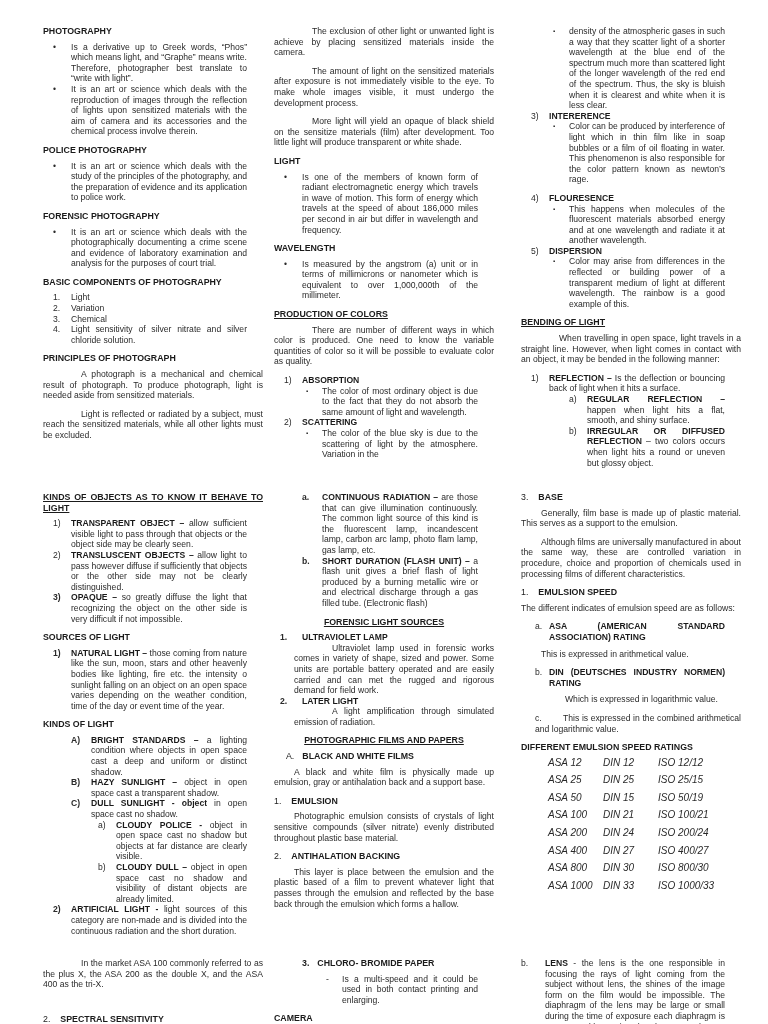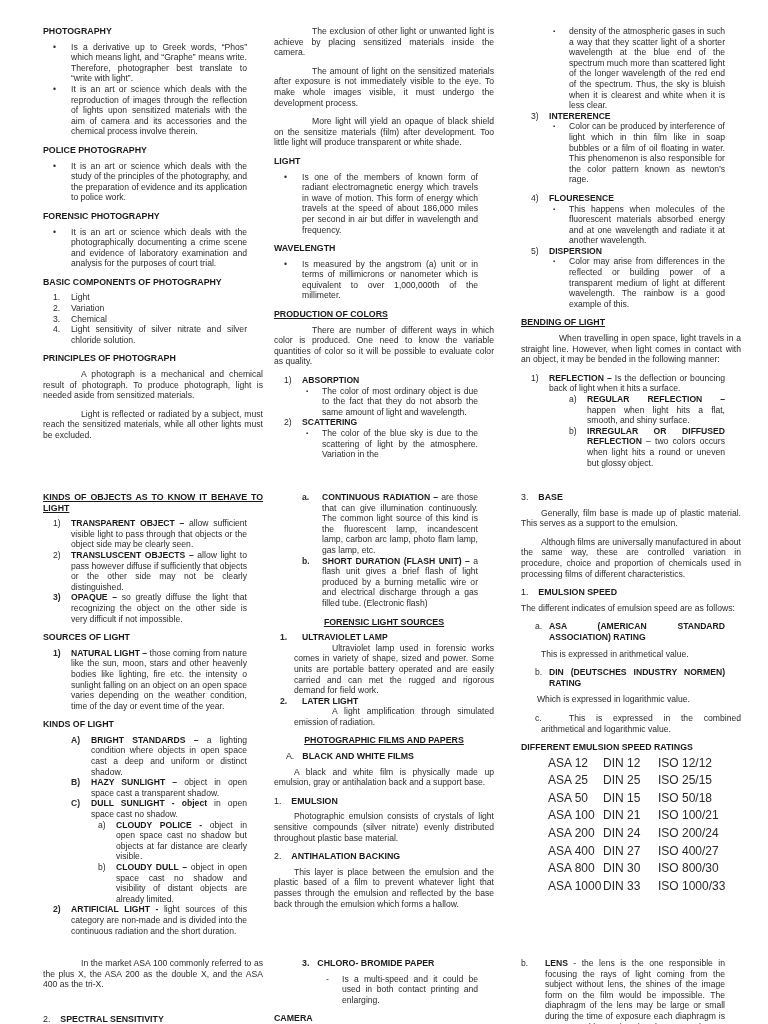--- a/index.html
+++ b/index.html
@@ -23,21 +23,21 @@
   .bul2 > li { padding-left:48px; }
   .bul2 > li::before { content:"▪"; position:absolute; left:32px; font-size:6px; }
   .num > li { padding-left:28px; }
   .mk { position:absolute; left:10px; }
   .mk2 { position:absolute; left:28px; }
   .num2 > li { padding-left:48px; }
   .num3 > li { padding-left:66px; }
   .mk3 { position:absolute; left:48px; }
   b { color:#1a1a1a; }
   table.speed { border-collapse:collapse; margin-left:27px; }
-  table.speed td { padding:0 0 7px 0; width:55px; font-size:12px; }
+  table.speed td { padding:0 0 7px 0; width:55px; font-size:10px;font-style:italic; }
   table.speed td.iso { width:80px; }
 </style>
 </head>
 <body>
 
 <div class="page" style="top:26px;">
   <div class="col c1">
     <div class="h">PHOTOGRAPHY</div>
     <ul class="bul">
       <li>Is a derivative up to Greek words, “Phos” which means light, and “Graphe” means write. Therefore, photographer best translate to “write with light”.</li>
@@ -181,42 +181,42 @@
     <p class="ind2">Although films are universally manufactured in about the same way, these are controlled variation in procedure, choice and proportion of chemicals used in processing films of different characteristics.</p>
     <div class="h"><span style="font-weight:normal;margin-right:10px">1.</span><span>EMULSION SPEED</span></div>
     <p>The different indicates of emulsion speed are as follows:</p>
     <ol class="num" style="margin-bottom:6px">
       <li><span class="mk" style="left:14px">a.</span><b>ASA (AMERICAN STANDARD ASSOCIATION) RATING</b></li>
     </ol>
     <p style="margin-left:20px">This is expressed in arithmetical value.</p>
     <ol class="num" style="margin-bottom:6px">
       <li><span class="mk" style="left:14px">b.</span><b>DIN (DEUTSCHES INDUSTRY NORMEN) RATING</b></li>
     </ol>
-    <p style="margin-left:16px">Which is expressed in logarithmic value.</p>
+    <p style="margin-left:44px">Which is expressed in logarithmic value.</p>
     <ol class="num" style="margin-bottom:6px">
       <li><span class="mk" style="left:14px">c.</span></li>
     </ol>
-    <p style="text-indent:28px;margin-left:20px">This is expressed in the combined arithmetical and logarithmic value.</p>
+    <p style="text-indent:28px;margin-left:14px">This is expressed in the combined arithmetical and logarithmic value.</p>
     <div class="h">DIFFERENT EMULSION SPEED RATINGS</div>
     <table class="speed">
       <tbody>
           <tr>
             <td>ASA 12</td>
             <td>DIN 12</td>
             <td class="iso">ISO 12/12</td>
           </tr>
       <tr>
             <td>ASA 25</td>
             <td>DIN 25</td>
             <td class="iso">ISO 25/15</td>
           </tr>
       <tr>
             <td>ASA 50</td>
             <td>DIN 15</td>
-            <td class="iso">ISO 50/18</td>
+            <td class="iso">ISO 50/19</td>
           </tr>
       <tr>
             <td>ASA 100</td>
             <td>DIN 21</td>
             <td class="iso">ISO 100/21</td>
           </tr>
       <tr>
             <td>ASA 200</td>
             <td>DIN 24</td>
             <td class="iso">ISO 200/24</td>

